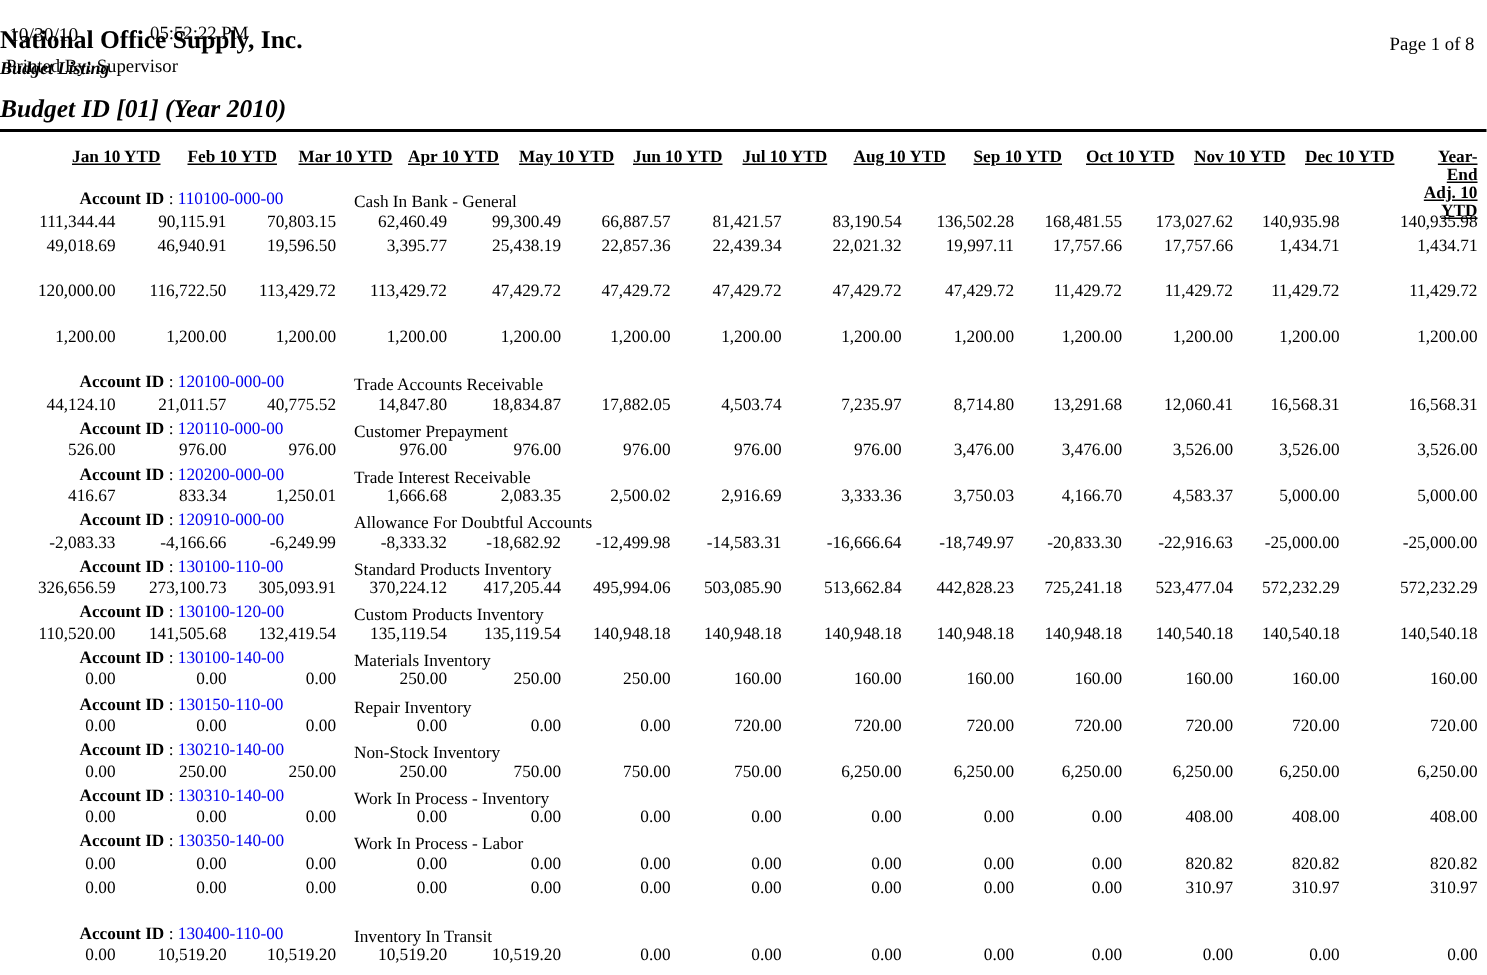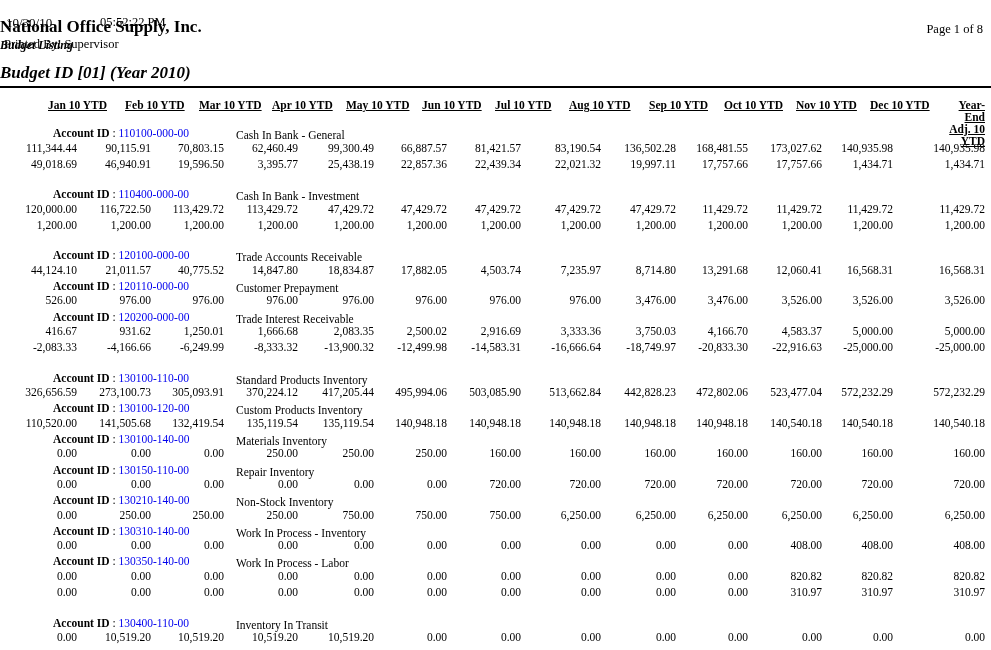--- a/index.html
+++ b/index.html
@@ -115,24 +115,20 @@
           <span>22,021.32</span>
           <span>19,997.11</span>
           <span>17,757.66</span>
           <span>17,757.66</span>
           <span>1,434.71</span>
           <span>1,434.71</span>
         </div>
     </div>
 
     <div class="record">
-      <div class="line-a">
-        <span class="acct"><span class="acct-label">Account ID</span><span class="acct-colon"> : </span><span class="acct-id">110400-000-00</span></span>
-        <span class="desc">Cash In Bank - Investment</span>
-      </div>
       <div class="line-b num-grid">
           <span>120,000.00</span>
           <span>116,722.50</span>
           <span>113,429.72</span>
           <span>113,429.72</span>
           <span>47,429.72</span>
           <span>47,429.72</span>
           <span>47,429.72</span>
           <span>47,429.72</span>
           <span>47,429.72</span>
@@ -205,42 +201,46 @@
         </div>
     </div>
 
     <div class="record">
       <div class="line-a">
         <span class="acct"><span class="acct-label">Account ID</span><span class="acct-colon"> : </span><span class="acct-id">120200-000-00</span></span>
         <span class="desc">Trade Interest Receivable</span>
       </div>
       <div class="line-b num-grid">
           <span>416.67</span>
-          <span>931.62</span>
+          <span>833.34</span>
           <span>1,250.01</span>
           <span>1,666.68</span>
           <span>2,083.35</span>
           <span>2,500.02</span>
           <span>2,916.69</span>
           <span>3,333.36</span>
           <span>3,750.03</span>
           <span>4,166.70</span>
           <span>4,583.37</span>
           <span>5,000.00</span>
           <span>5,000.00</span>
         </div>
     </div>
 
     <div class="record">
+      <div class="line-a">
+        <span class="acct"><span class="acct-label">Account ID</span><span class="acct-colon"> : </span><span class="acct-id">120910-000-00</span></span>
+        <span class="desc">Allowance For Doubtful Accounts</span>
+      </div>
       <div class="line-b num-grid">
           <span>-2,083.33</span>
           <span>-4,166.66</span>
           <span>-6,249.99</span>
           <span>-8,333.32</span>
-          <span>-13,900.32</span>
+          <span>-18,682.92</span>
           <span>-12,499.98</span>
           <span>-14,583.31</span>
           <span>-16,666.64</span>
           <span>-18,749.97</span>
           <span>-20,833.30</span>
           <span>-22,916.63</span>
           <span>-25,000.00</span>
           <span>-25,000.00</span>
         </div>
     </div>
@@ -253,21 +253,21 @@
       <div class="line-b num-grid">
           <span>326,656.59</span>
           <span>273,100.73</span>
           <span>305,093.91</span>
           <span>370,224.12</span>
           <span>417,205.44</span>
           <span>495,994.06</span>
           <span>503,085.90</span>
           <span>513,662.84</span>
           <span>442,828.23</span>
-          <span>472,802.06</span>
+          <span>725,241.18</span>
           <span>523,477.04</span>
           <span>572,232.29</span>
           <span>572,232.29</span>
         </div>
     </div>
 
     <div class="record">
       <div class="line-a">
         <span class="acct"><span class="acct-label">Account ID</span><span class="acct-colon"> : </span><span class="acct-id">130100-120-00</span></span>
         <span class="desc">Custom Products Inventory</span>

